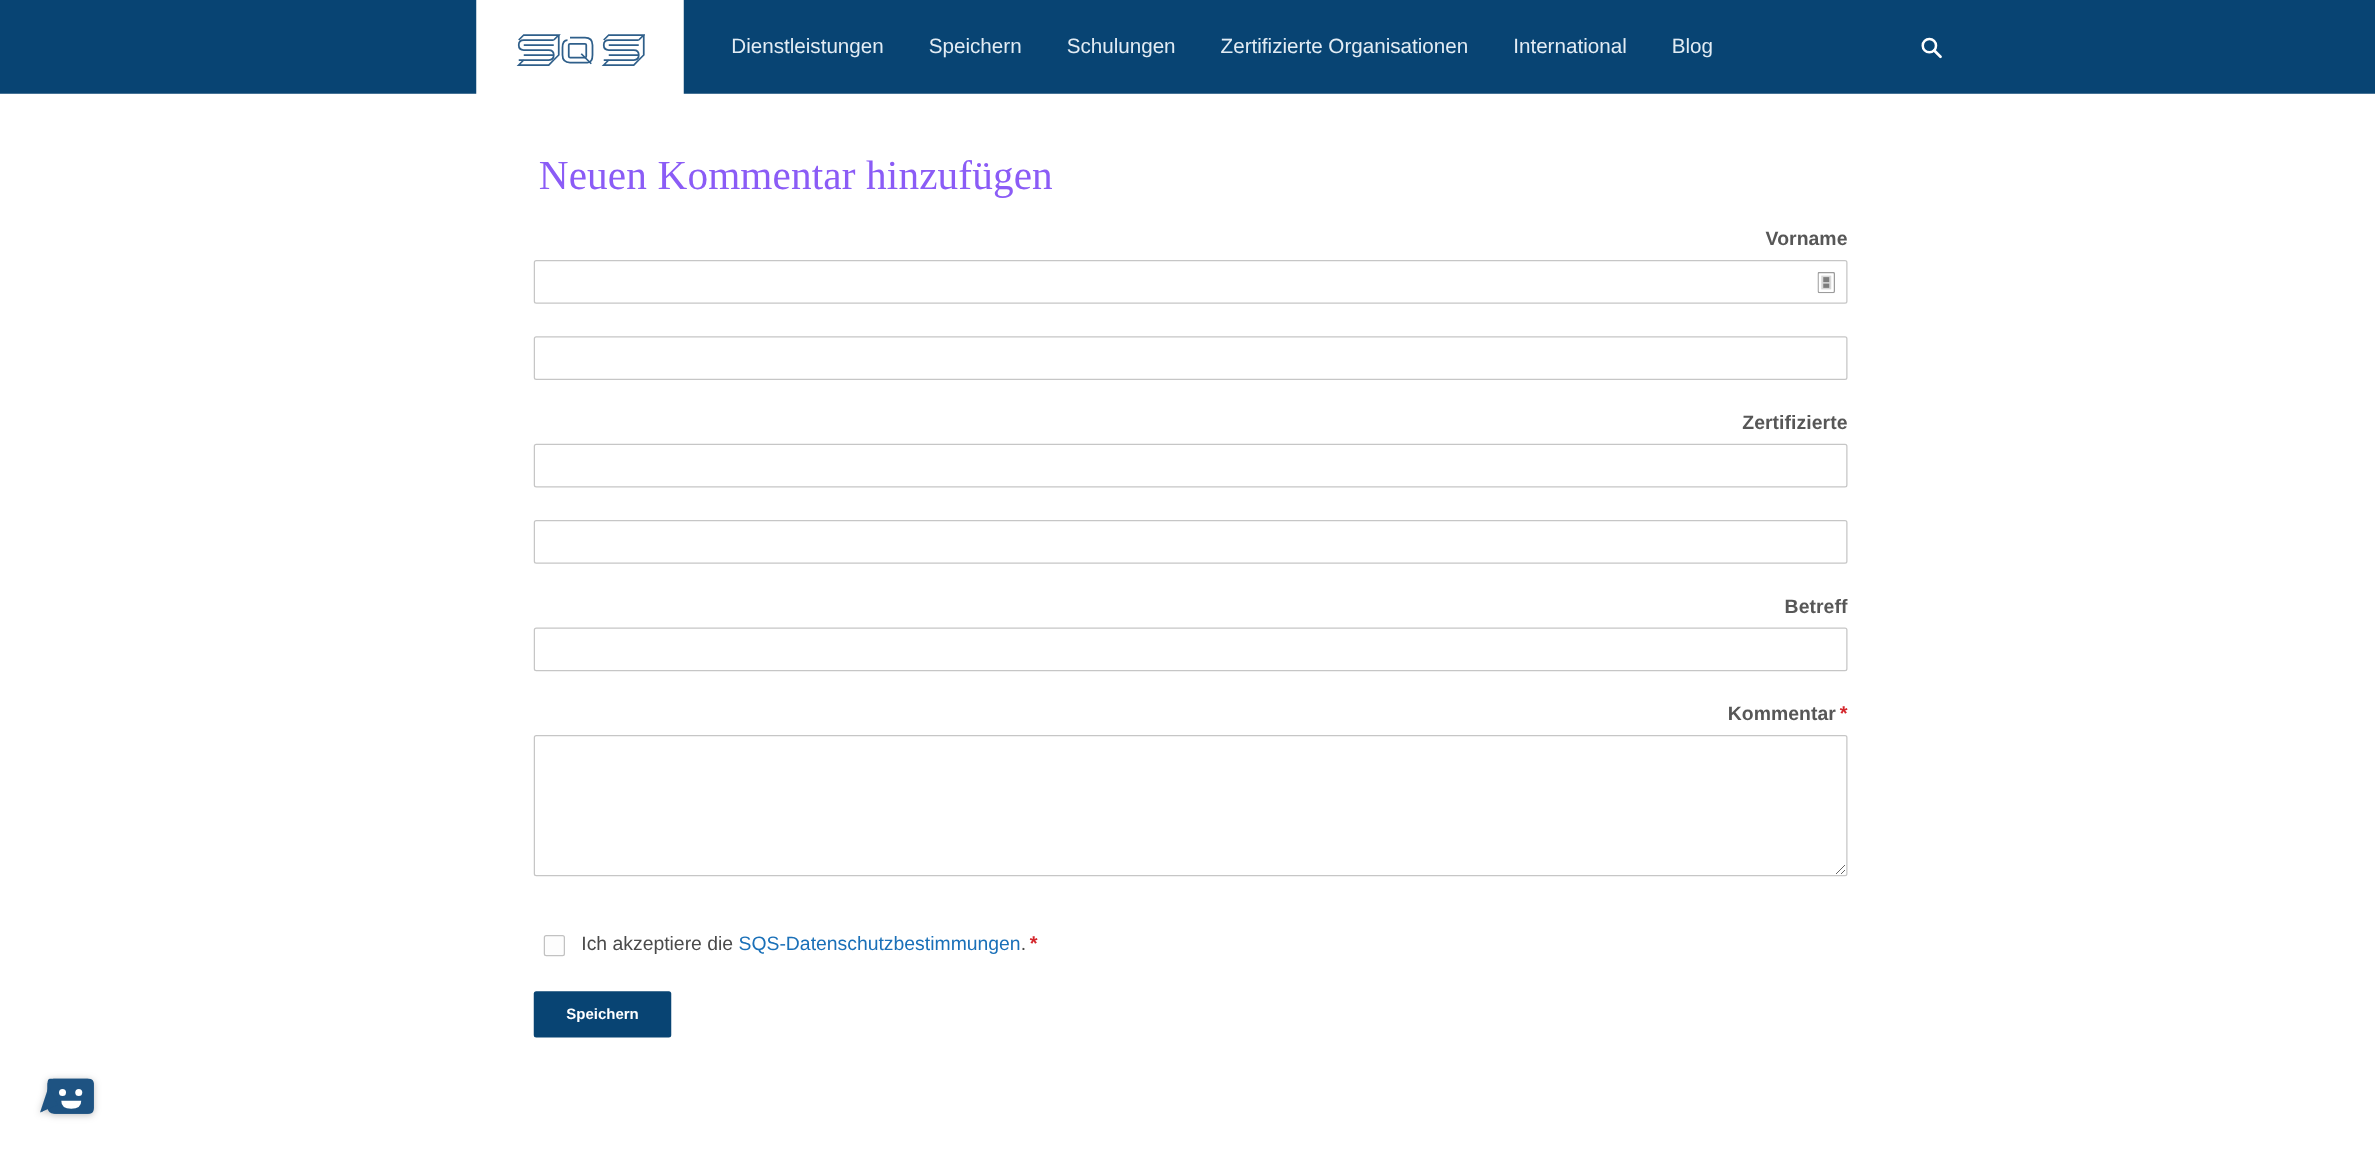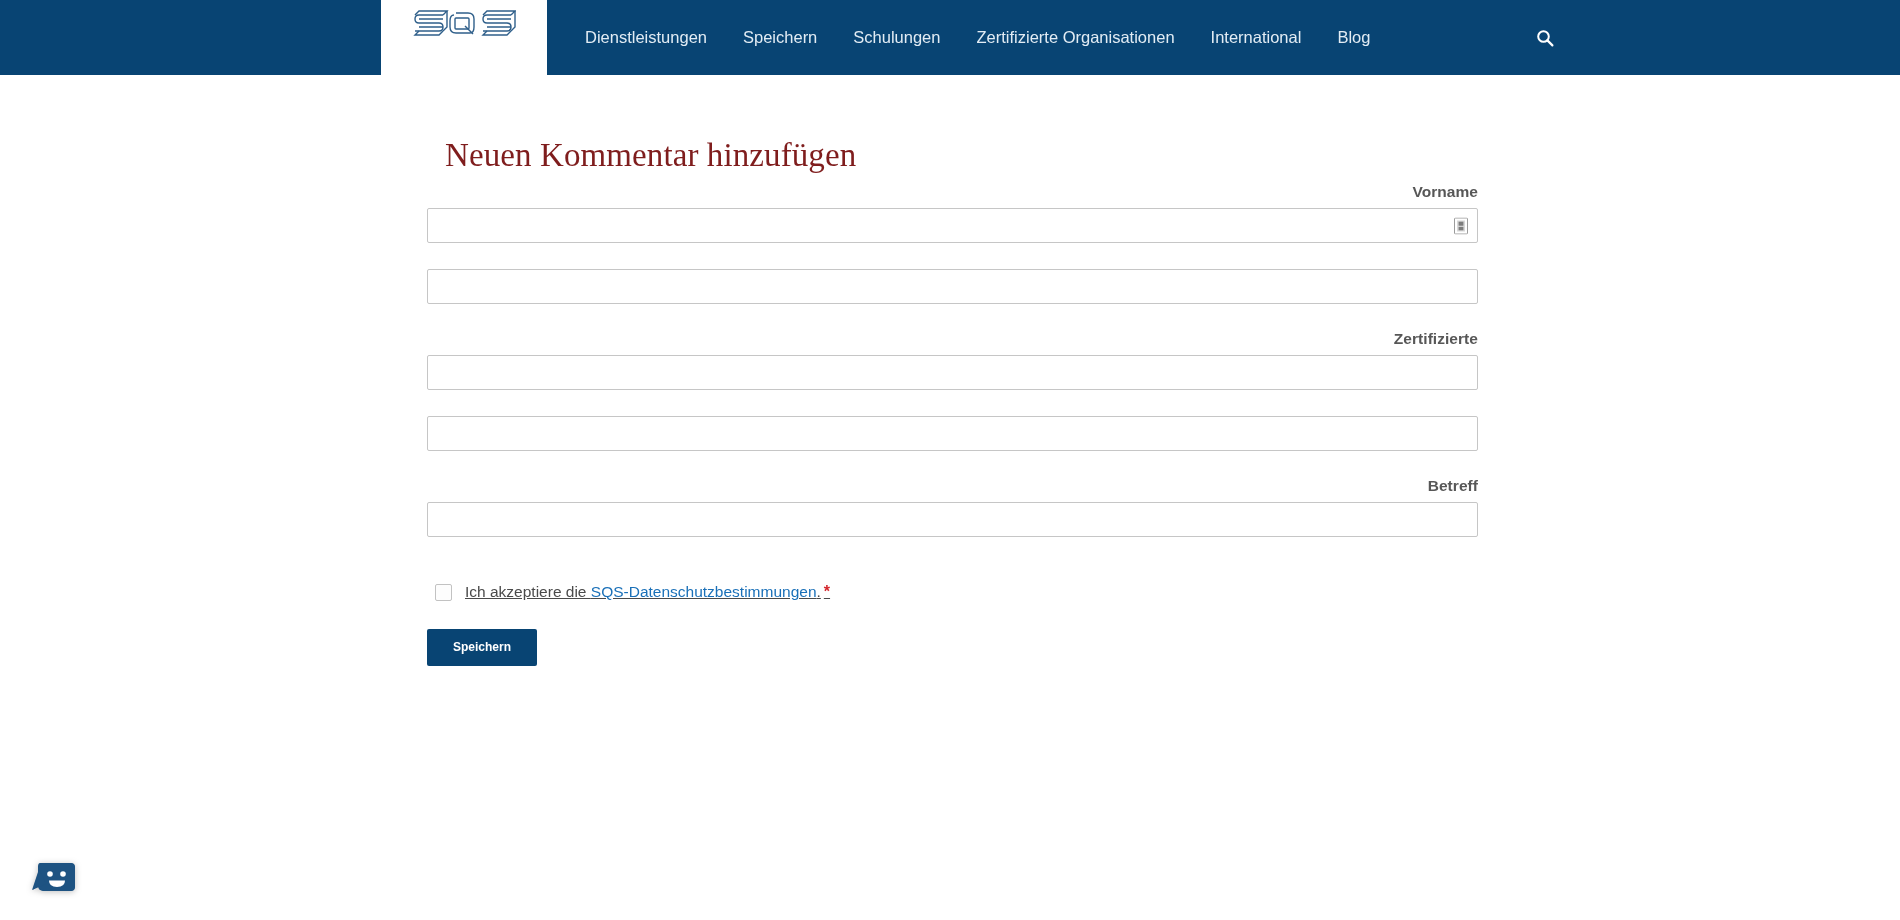--- a/index.html
+++ b/index.html
@@ -18,21 +18,21 @@
   }
 
   
   .site-header {
     position: absolute;
     top: 0; left: 0;
     width: 1900px;
     height: 75px;
     background: #084473;
     display: flex;
-    align-items: flex-end;
+    align-items: flex-start;
   }
   .header-spacer { width: 381px; flex: 0 0 381px; }
   .logo-tile {
     width: 166px;
     flex: 0 0 166px;
     background: #ffffff;
     height: 92px;
     display: flex;
     align-items: center;
     justify-content: center;
@@ -72,25 +72,25 @@
   .content {
     position: absolute;
     top: 75px;
     left: 0;
     width: 1900px;
   }
   .page-title {
     position: absolute;
     left: 427px;
     top: 44px;
-    margin: 18px;
+    margin: 4px;
     font-family: "Liberation Serif", serif;
     font-size: 33px;
     font-weight: 400;
-    color: #7f1d1d;
+    color: #8b5cf6;
     letter-spacing: 0.1px;
     white-space: nowrap;
   }
 
   .form-wrap {
     position: absolute;
     left: 427px;
     top: 108px;
     width: 1051px;
   }
@@ -165,21 +165,20 @@
     background: #fdfdfd;
     margin: 0 13px 0 8px;
     flex: 0 0 17px;
     cursor: pointer;
     appearance: none;
     -webkit-appearance: none;
   }
   .consent-text {
     font-size: 15.5px;
     color: #4a4a4a;
-    text-decoration: underline;
   }
   .privacy-link {
     color: #1a70b8;
     text-decoration: none;
     cursor: pointer;
   }
 
   .save-button {
     margin-top: 28px;
     display: inline-block;
@@ -287,20 +286,26 @@
       <input class="text-input" type="text" placeholder="" style="">
     </div>
 
     
     <div class="field">
       <label class="field-label">Betreff</label>
       <input class="text-input" type="text" placeholder="" style="">
     </div>
 
     
+    <div class="field" style="margin-bottom:0;">
+      <label class="field-label">
+        <span>Kommentar</span><span class="req-star">*</span>
+      </label>
+      <textarea class="comment-area" placeholder="" style=""></textarea>
+    </div>
 
     
     <div class="consent-row">
       <input type="checkbox" class="consent-checkbox" style="">
       <span class="consent-text"><span>Ich akzeptiere die </span><a class="privacy-link">SQS-Datenschutzbestimmungen</a><span>.</span><span class="req-star">*</span></span>
     </div>
 
     
     <button type="button" class="save-button">Speichern</button>
   </form>

